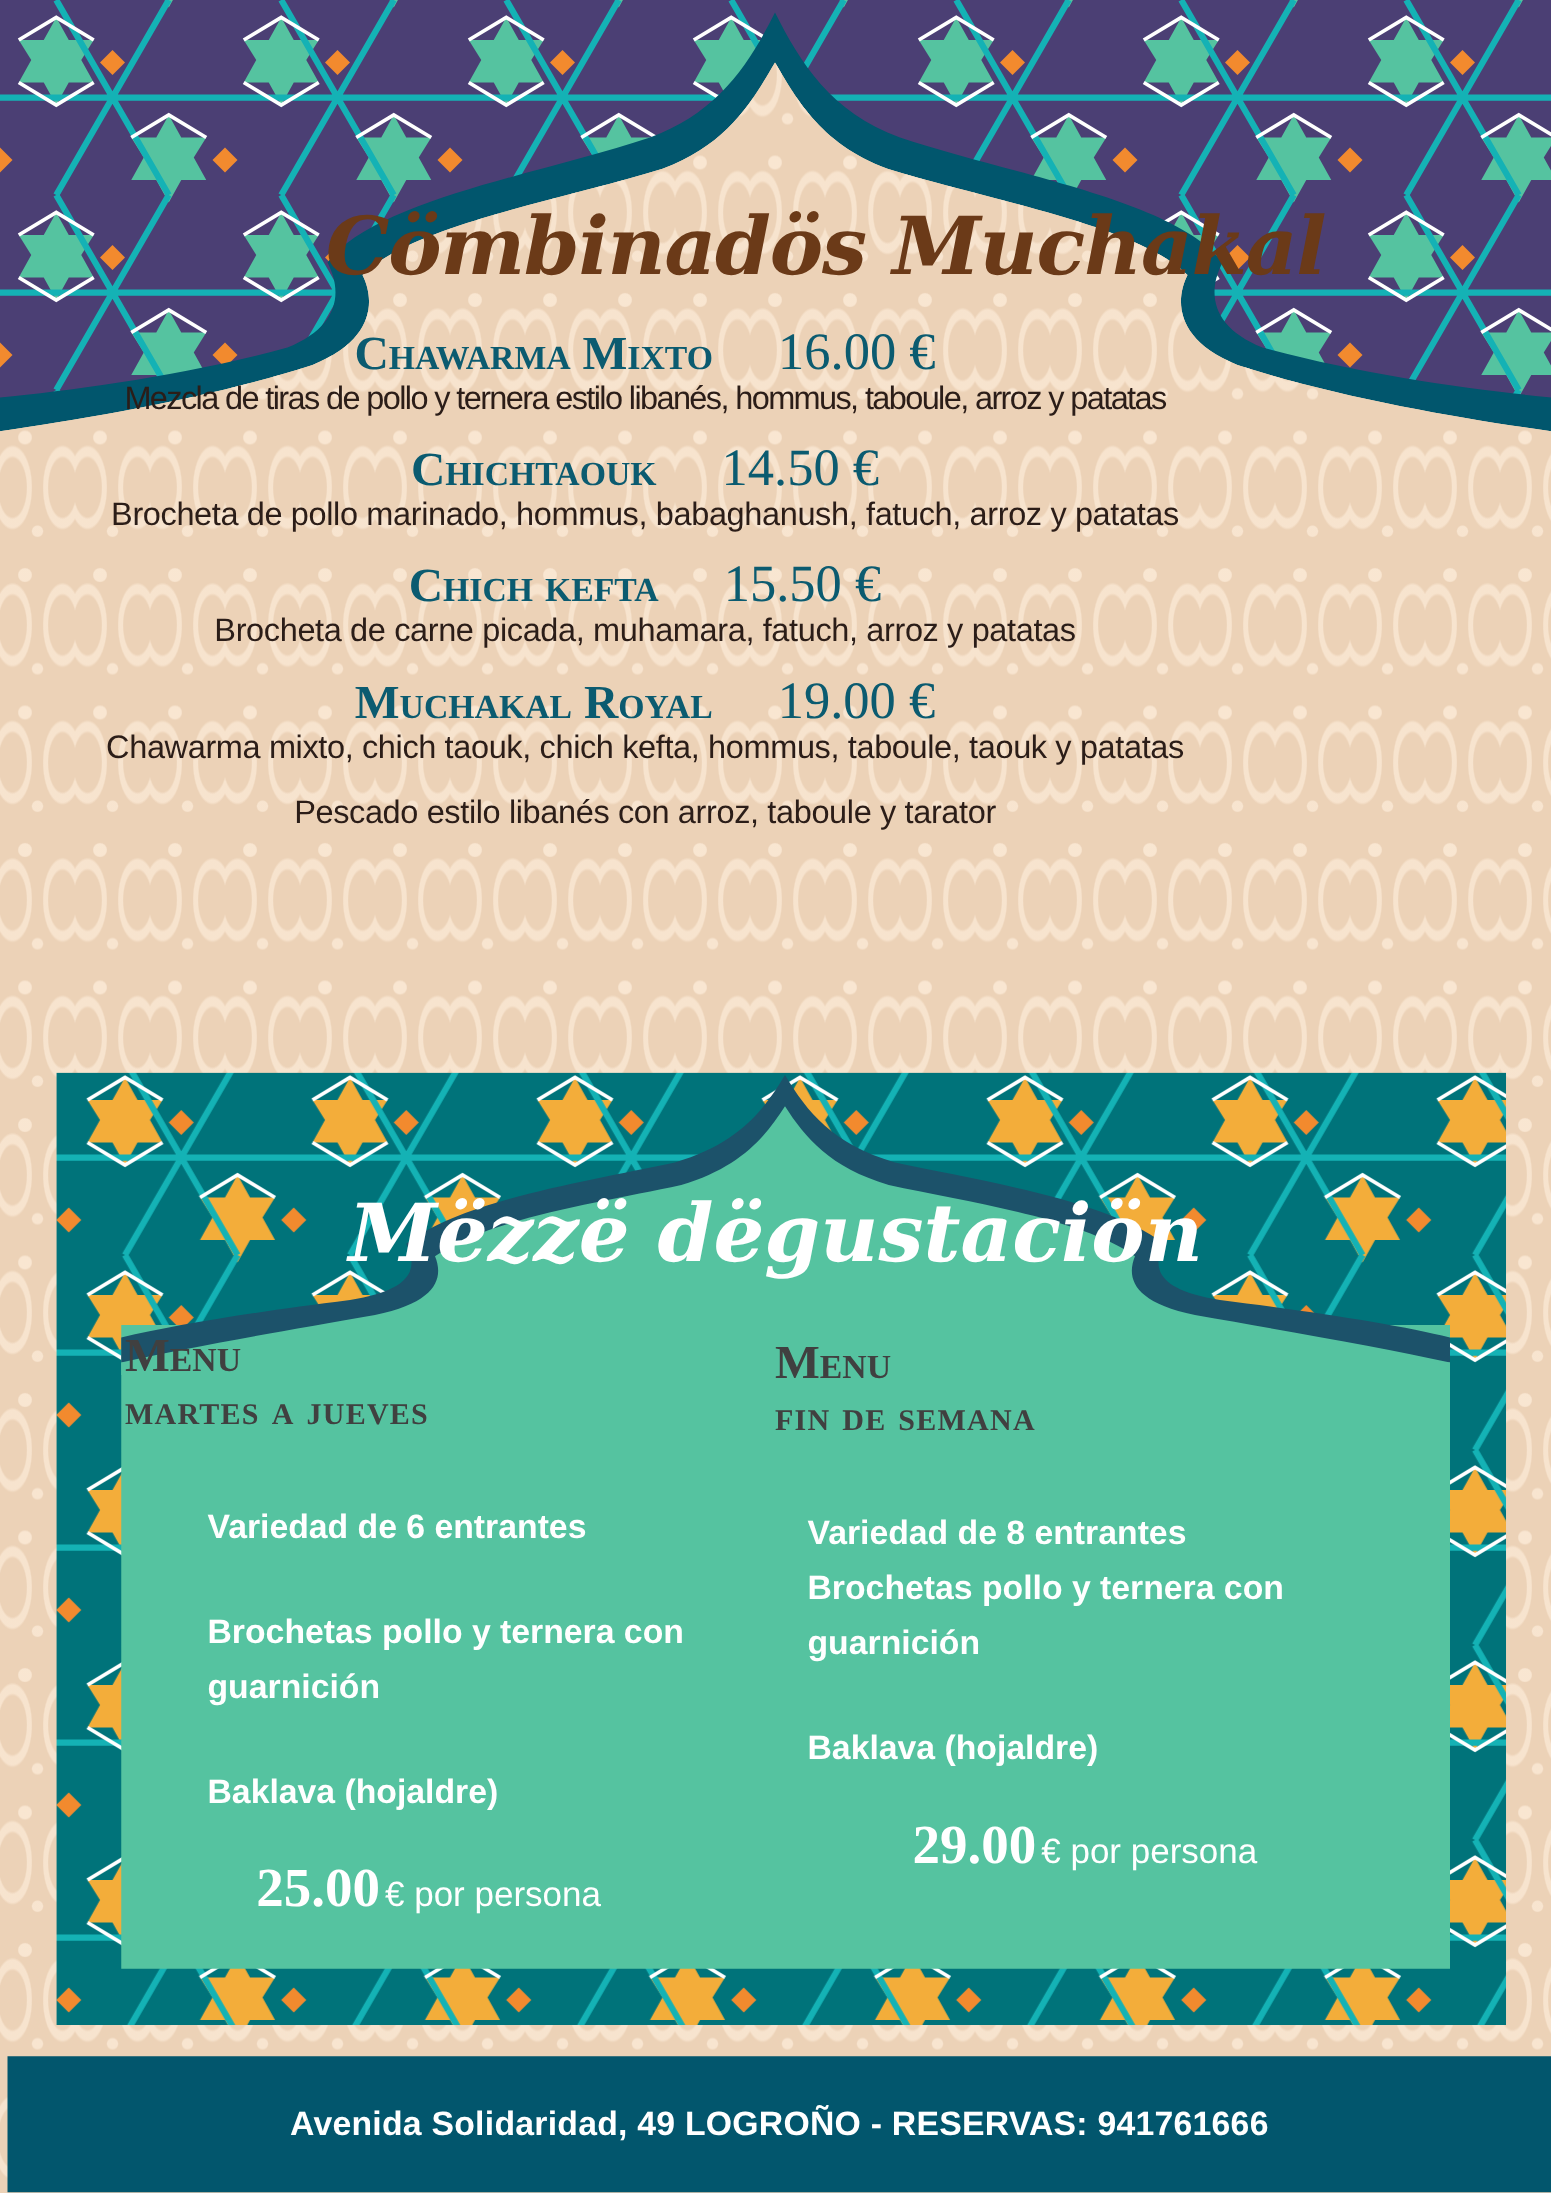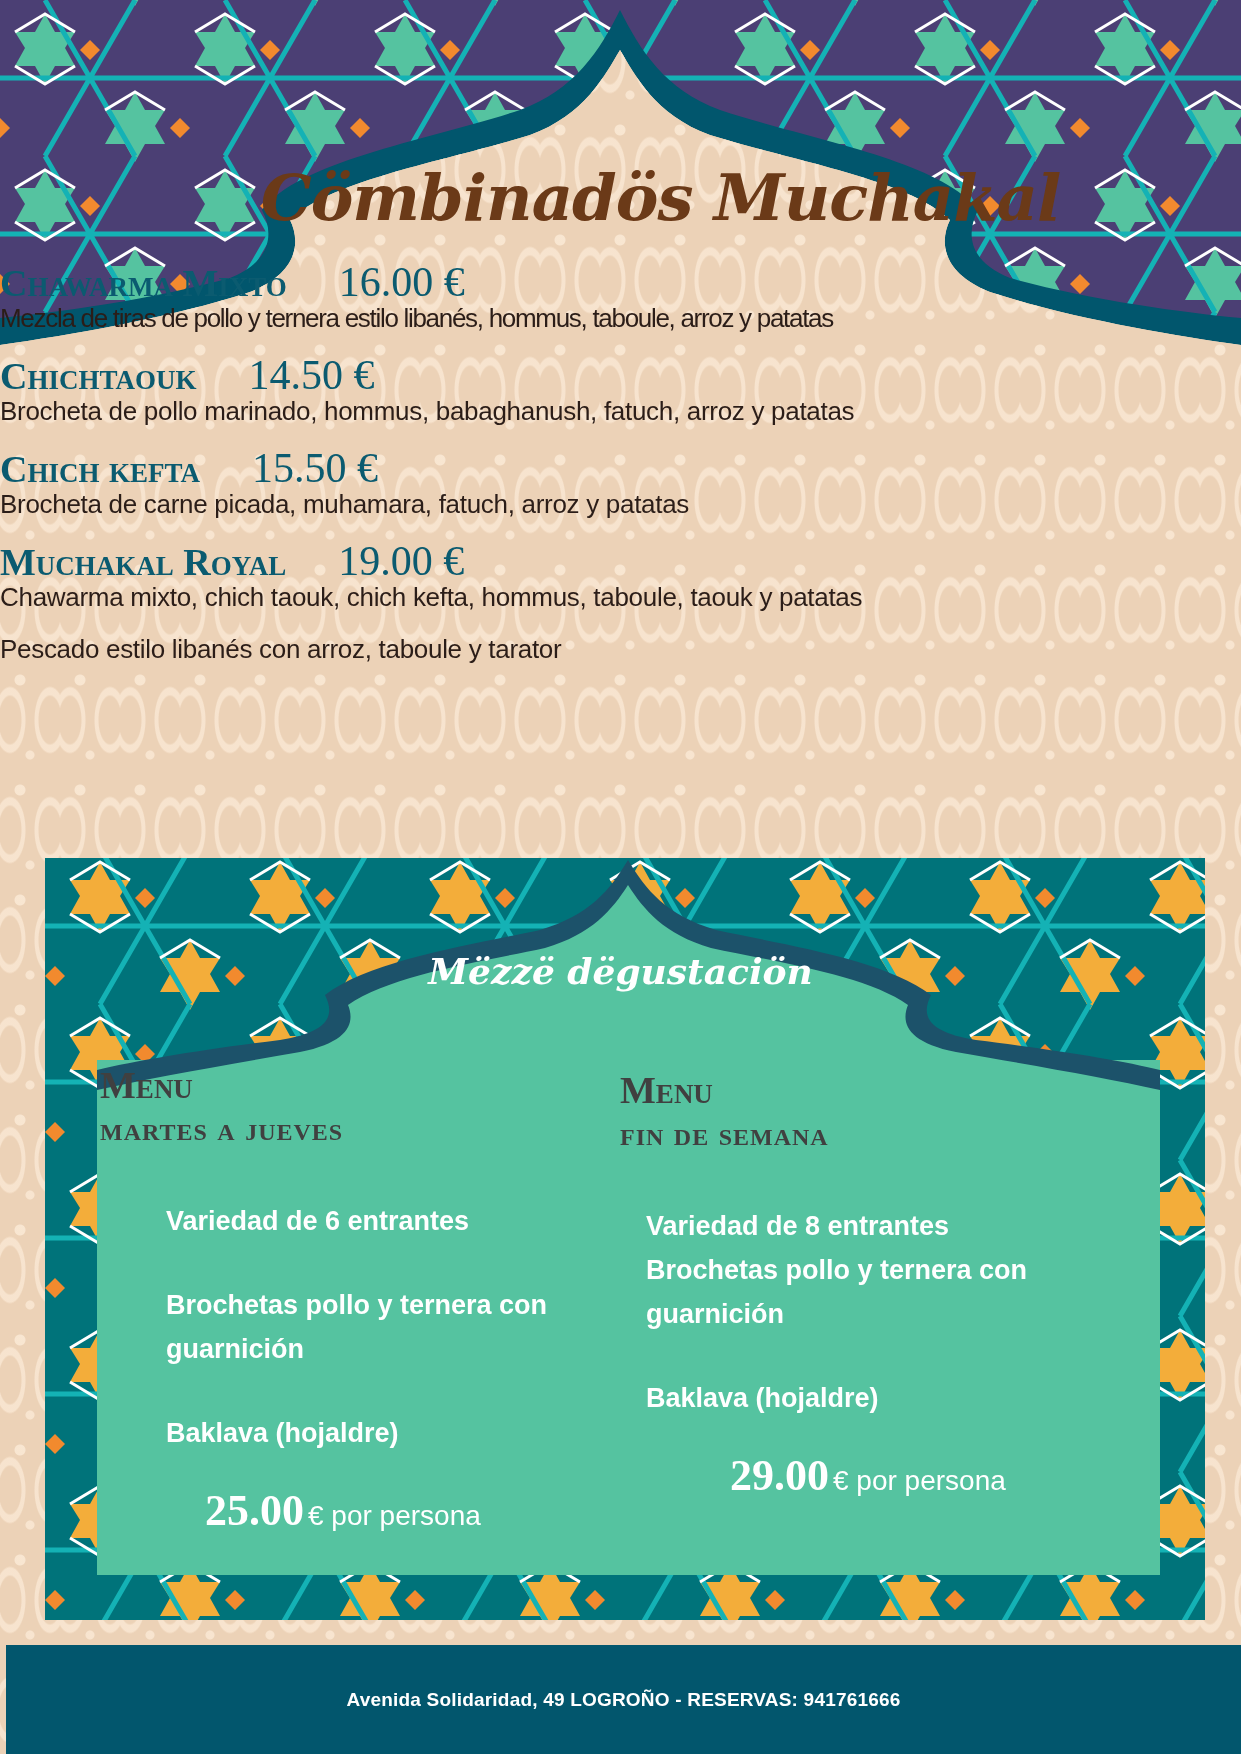--- a/index.html
+++ b/index.html
@@ -20,51 +20,51 @@
   
   .pattern-top { position:absolute; left:0; top:0; width:1241px; height:340px; overflow:hidden; }
   .pattern-box { position:absolute; left:45px; top:858px; width:1160px; height:762px; overflow:hidden; }
 
   .arch-svg { position:absolute; left:0; top:0; }
 
   .title-script { position:absolute; left:0; width:1241px; top:160px; text-align:center;
     font-family:"DejaVu Serif", serif; font-style:italic; font-weight:bold;
     font-size:64px; color:#6b3a18; letter-spacing:-1px;padding-left:40px; }
 
-  .combos { position:absolute; left:0; width:1032px; top:262px; }
+  .combos { position:absolute; left:0; width:1032px; top:262px; text-align:center; }
   .item { margin:0; }
   .item-head { color:#0b5b70; font-variant:small-caps; font-weight:bold; font-size:38px;
     line-height:40px; white-space:nowrap; }
   .item-head .price { margin-left:52px; font-weight:normal; font-size:42px; font-variant:normal; }
   .item-desc { color:#2b1d18; font-family:"Liberation Sans Narrow","Liberation Sans", sans-serif;
     font-size:26px; line-height:30px; margin-bottom:22px; letter-spacing:-0.3px; white-space:nowrap; }
   .item-desc.tight { letter-spacing:-1.3px; font-size:26px; }
 
   .mezze-title { position:absolute; left:0; width:1241px; top:950px; text-align:center;
-    font-family:"DejaVu Serif", serif; font-style:italic; font-weight:bold; font-size:36px; color:#ffffff; }
+    font-family:"DejaVu Serif", serif; font-style:italic; font-weight:bold; font-size:64px; color:#ffffff; }
 
   .green-panel { position:absolute; left:97px; top:1060px; width:1063px; height:515px; background:#55c3a0; }
 
   .col { position:absolute; top:1060px; color:#fff; }
   .col-left { left:100px; width:540px; }
   .col-right { left:620px; width:540px; }
   .col-head { text-align:left; color:#404040; font-weight:bold; font-variant:small-caps;
     font-size:38px; line-height:44px; }
   .col-head .sub { display:block; font-size:34px; letter-spacing:1px; }
   .col-list { list-style:none; margin:0; padding:0; }
   .col-list li { font-family:"Liberation Sans", sans-serif; font-weight:bold; font-size:27px;
     line-height:44px; color:#ffffff; }
   .col-price { color:#fff; white-space:nowrap; }
   .col-price .amount { font-size:44px; font-weight:bold; }
   .col-price .unit { font-family:"Liberation Sans", sans-serif; font-weight:normal; font-size:28px; }
 
   .footer { position:absolute; left:6px; top:1645px; width:1235px; height:109px; background:#02566d;
     display:flex; align-items:center; justify-content:center; }
   .footer span { color:#fff; font-family:"Liberation Sans Narrow","Liberation Sans", sans-serif;
-    font-size:19px; font-weight:bold; letter-spacing:0.2px; }
+    font-size:27px; font-weight:bold; letter-spacing:0.2px; }
 </style>
 </head>
 <body>
 
 <div class="damask"></div>
 
 <div class="pattern-top">
   <svg width="1241" height="340" xmlns="http://www.w3.org/2000/svg">
     <defs>
       <pattern id="starTop" width="180" height="156" patternUnits="userSpaceOnUse">

